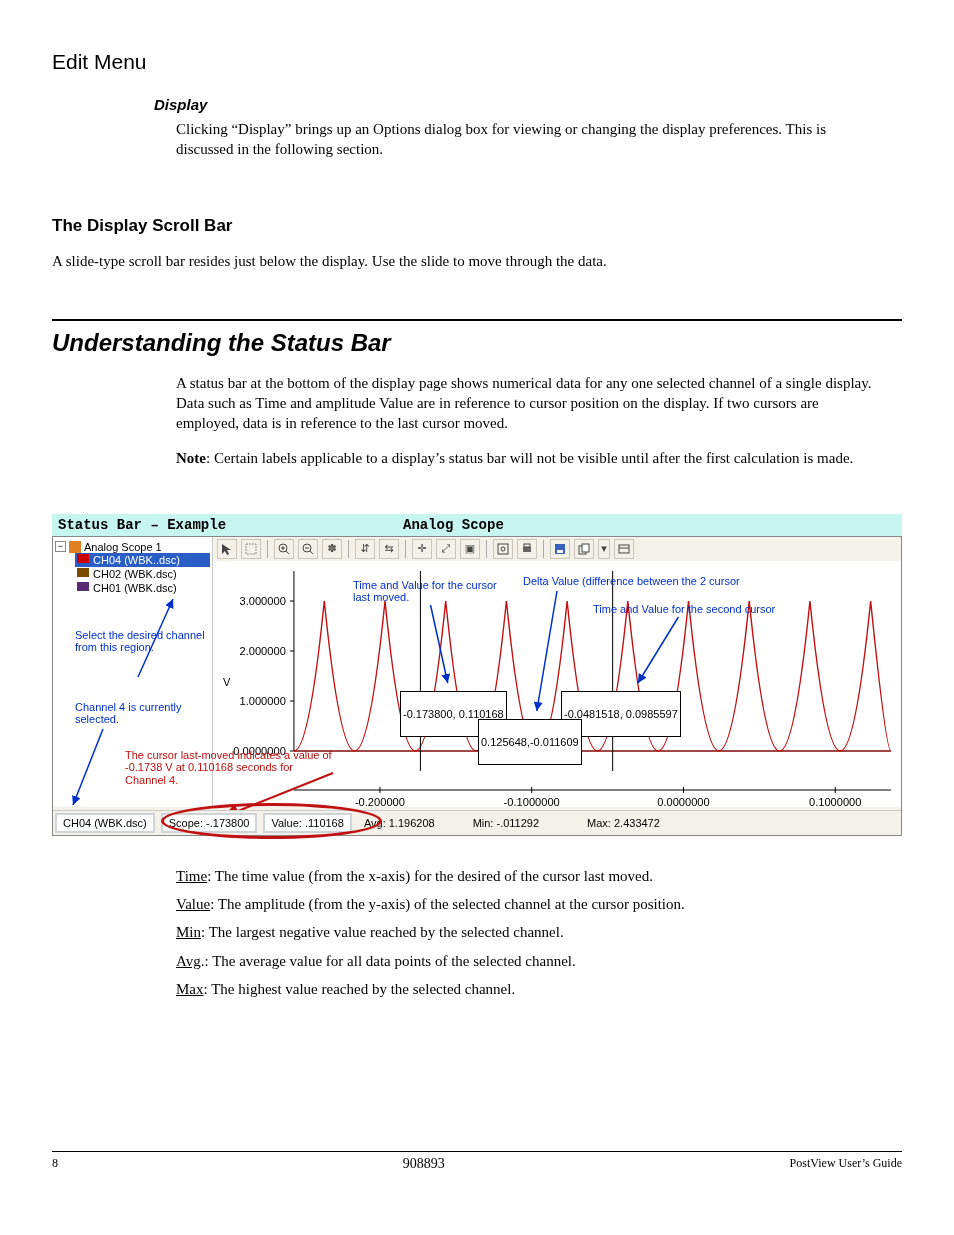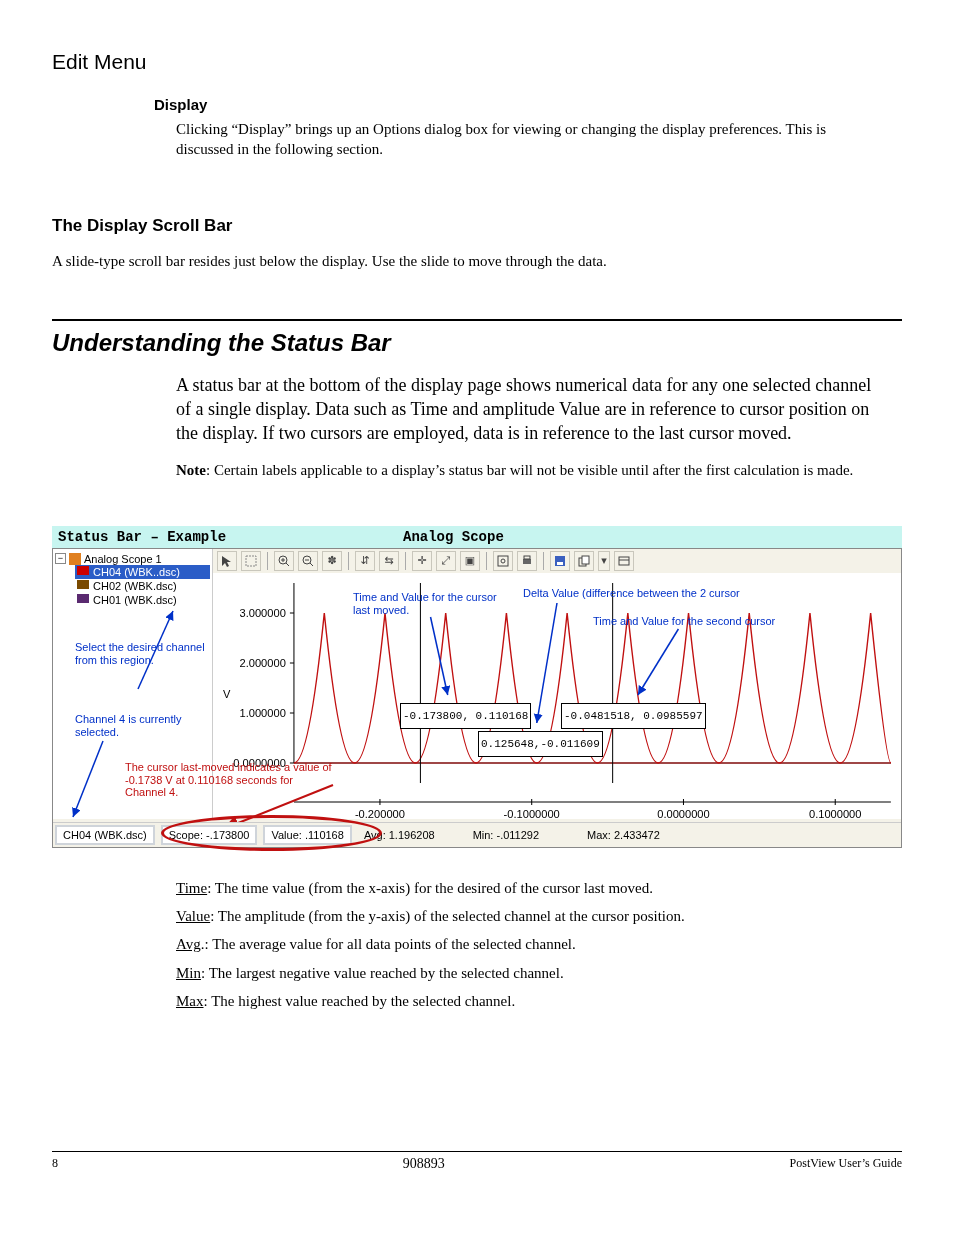--- a/index.html
+++ b/index.html
@@ -19,20 +19,21 @@
   .h-edit-menu {
     font-family: Arial, Helvetica, sans-serif;
     font-size: 21px;
     margin: 0 0 22px 0;
   }
   .h-display {
     font-family: Arial, Helvetica, sans-serif;
     font-weight: bold;
     font-size: 15px;
     margin: 0 0 6px 102px;
+    font-style: italic;
   }
   .body-text {
     margin: 0 0 0 124px;
     font-size: 15px;
     line-height: 1.35;
     max-width: 700px;
   }
   .h-scroll {
     font-family: Arial, Helvetica, sans-serif;
     font-weight: bold;
@@ -50,21 +51,21 @@
   }
   .h-understanding {
     font-family: Arial, Helvetica, sans-serif;
     font-weight: bold;
     font-style: italic;
     font-size: 24px;
     margin: 0 0 16px 0;
   }
   .para-ind {
     margin: 0 0 14px 124px;
-    font-size: 18px;
+    font-size: 15px;
     line-height: 1.35;
     max-width: 700px;
   }
   .note-line {
     margin: 6px 0 0 124px;
     font-size: 15px;
     line-height: 1.35;
     max-width: 700px;
   }
   .note-label { font-weight: bold; }
@@ -134,21 +135,21 @@
     display:flex; align-items:center;
     font-size:11px;
   }
   .cell {
     border:2px solid #cfd4da; background:#fff; color:#000;
     padding:2px 6px; margin-right:6px; white-space:nowrap;text-align:right;
   }
   .cell.plain { border:none; background:transparent; }
   .cursor-box {
     position:absolute; background:#fff; border:1px solid #000;
-    font-size:11px; padding:6px 2px; white-space:nowrap;font-family:Liberation Mono, monospace;
+    font-size:11px; padding:16px 2px; white-space:nowrap;
   }
   .callout {
     position:absolute; font-size:11px; color:#0030c8; line-height:1.15;
     font-family: Arial, Helvetica, sans-serif;
   }
   .callout.red { color:#c01010; }
   .red-oval {
     position:absolute; border:3px solid #c01010; border-radius:50%;
     width:215px; height:30px;
     pointer-events:none;
@@ -391,22 +392,22 @@
       </div>
 
       <div class="red-oval" style="left:108px; top:266px"></div>
 
     </div>
   </div>
 
   <div class="defs">
     <p><span class="ul">Time</span><span>: The time value (from the x-axis) for the desired of the cursor last moved.</span></p>
     <p><span class="ul">Value</span><span>:  The amplitude (from the y-axis) of the selected channel at the cursor position.</span></p>
+    <p><span class="ul">Min</span><span>:  The largest negative value reached by the selected channel.</span></p>
     <p data="" -interactable="false"><span class="ul">Avg</span><span>.: The average value for all data points of the selected channel.</span></p>
-    <p><span class="ul">Min</span><span>:  The largest negative value reached by the selected channel.</span></p>
     <p><span class="ul">Max</span><span>: The highest value reached by the selected channel.</span></p>
   </div>
 
   <div class="footer">
     <span>8</span>
     <span class="center">908893</span>
     <span>PostView User’s Guide</span>
   </div>
 
 </div>

